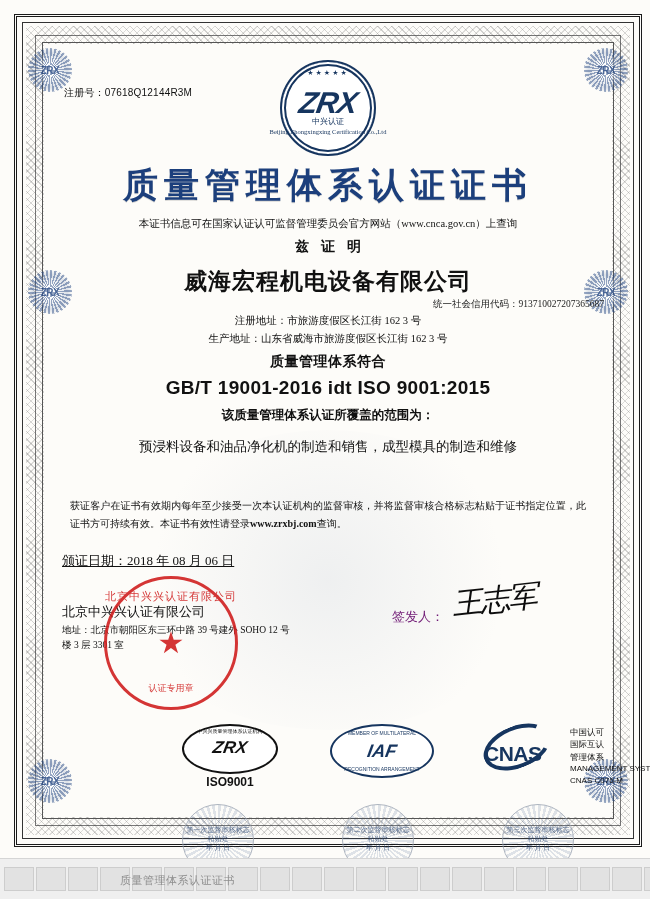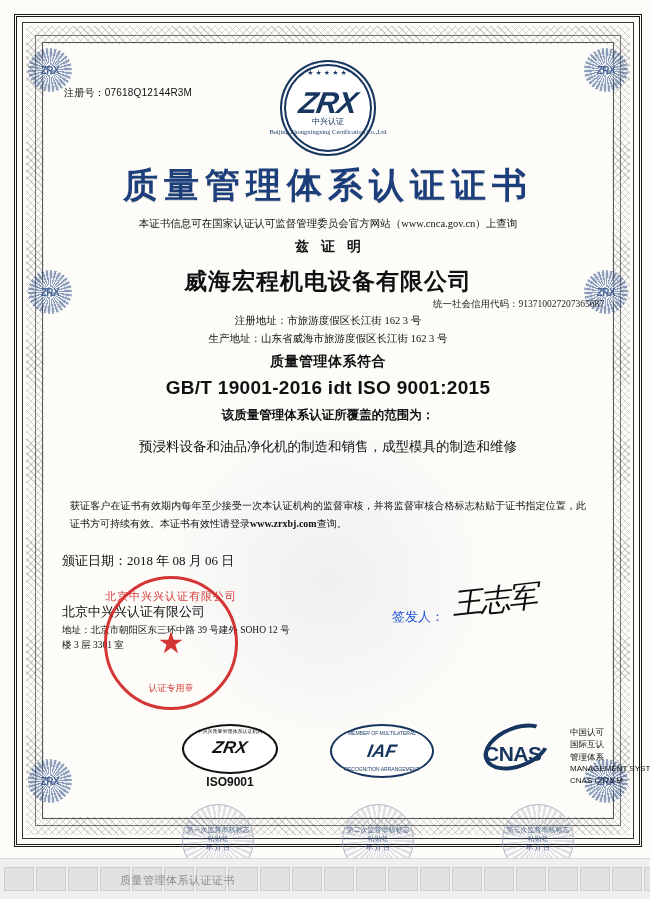--- a/index.html
+++ b/index.html
@@ -328,40 +328,41 @@
 
   .dates {
     position: absolute;
     left: 10px;
     right: 10px;
     top: 500px;
     display: flex;
     justify-content: flex-start;
     font-size: 13px;
     color: #111;
+    text-decoration: underline;
   }
   .dates .d-left,
   .dates .d-right { white-space: nowrap; }
 
   .issuer-block {
     position: absolute;
     left: 10px;
     top: 550px;
     font-size: 13px;
     color: #111;
     line-height: 1.6;
   }
   .issuer-block .addr { font-size: 9.5px; color: #111; }
 
   .signer-label {
     position: absolute;
     left: 340px;
     top: 556px;
     font-size: 13px;
-    color: #1d4ed8;
+    color: #701a75;
   }
   .signature {
     position: absolute;
     left: 400px;
     top: 528px;
     font-family: "Liberation Serif", serif;
     font-size: 30px;
     font-style: italic;
     color: #0d0d0d;
     transform: rotate(-6deg);

